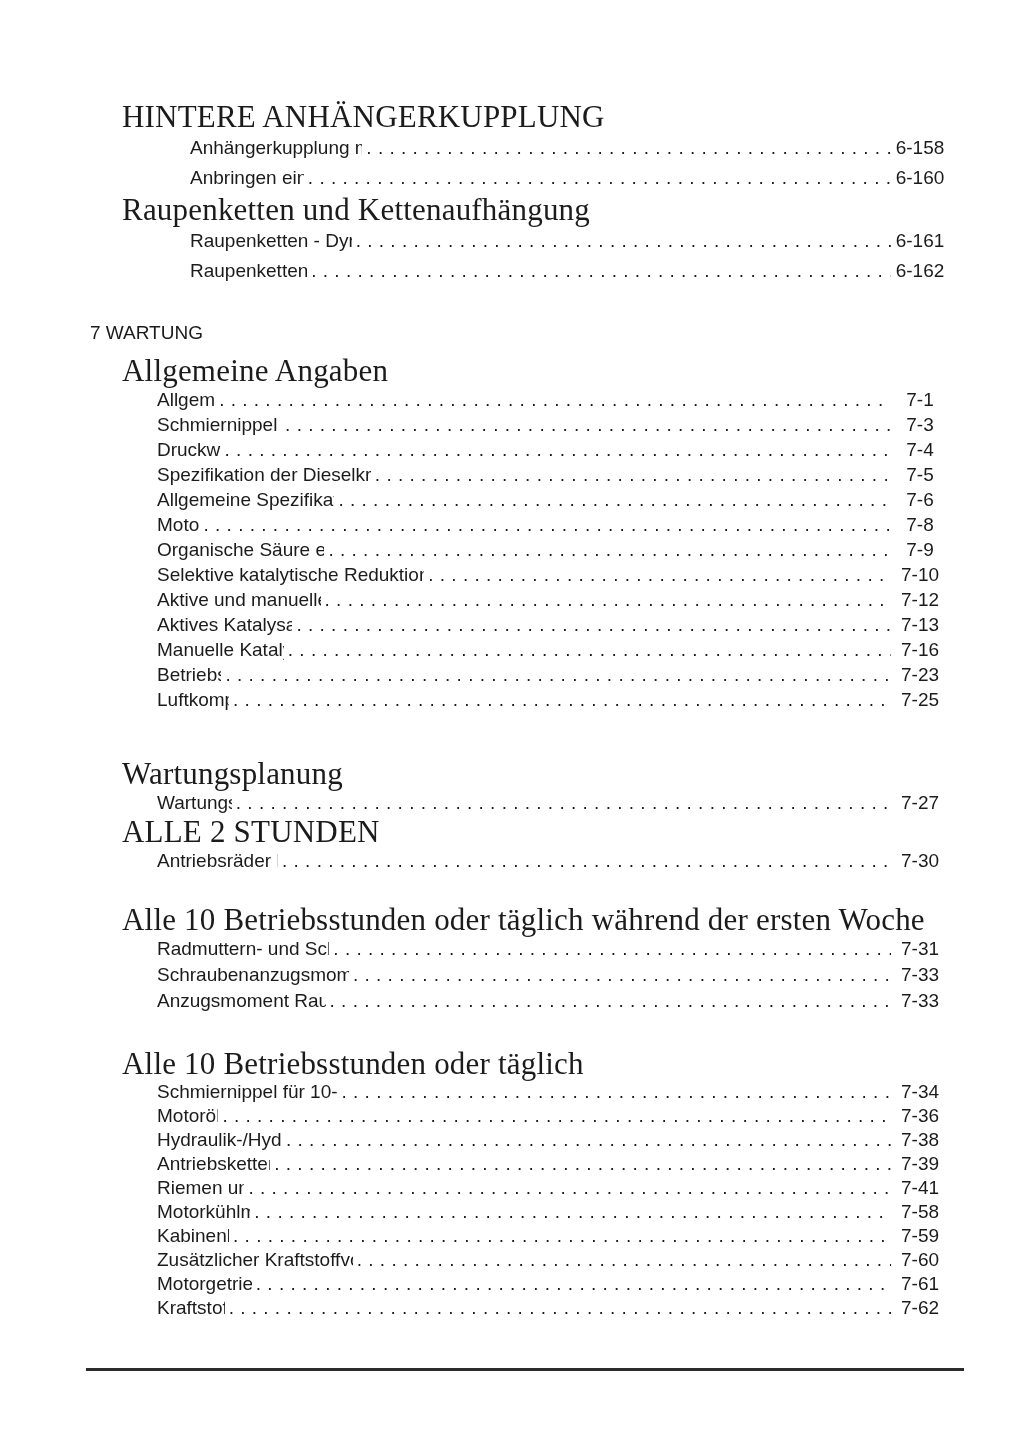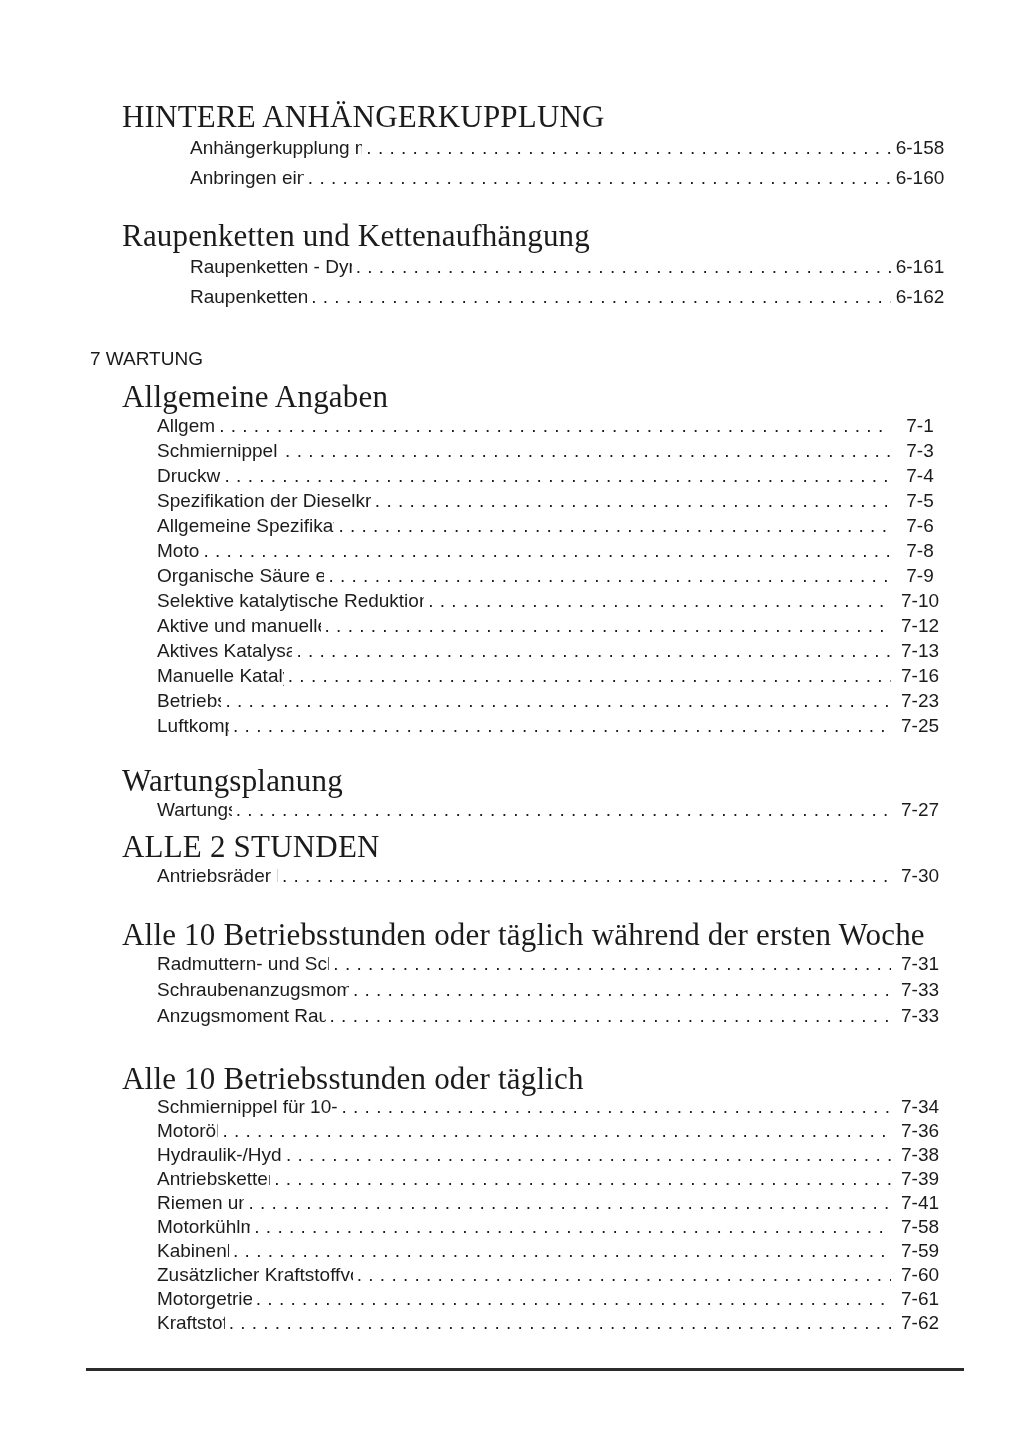--- a/index.html
+++ b/index.html
@@ -24,25 +24,25 @@
     white-space: nowrap;
     font-family: Liberation Serif, serif;
   }
   .chapter-heading {
     font-size: 19px;
     line-height: 34px;
     margin-left: 2px;
     white-space: nowrap;
   }
   .s0 { margin-top: 0; }
-  .s1 { margin-top: 26px; }
+  .s1 { }
   .s2 { margin-top: 30px; }
   .s3 { margin-top: 4px; }
-  .s4 { margin-top: 26px; }
-  .s5 { margin-top: 8px; }
+  .s4 { margin-top: 45px; }
+  .s5 { margin-top: 0; }
   .s6 { margin-top: 30px; }
   .s7 { margin-top: 33px; }
   .entries { font-size: 19px; }
   .entries.deep   { margin-left: 102px; }
   .entries.shallow{ margin-left: 69px; }
   .entry {
     display: flex;
     align-items: baseline;
   }
   .loose .entry { line-height: 30px; }

